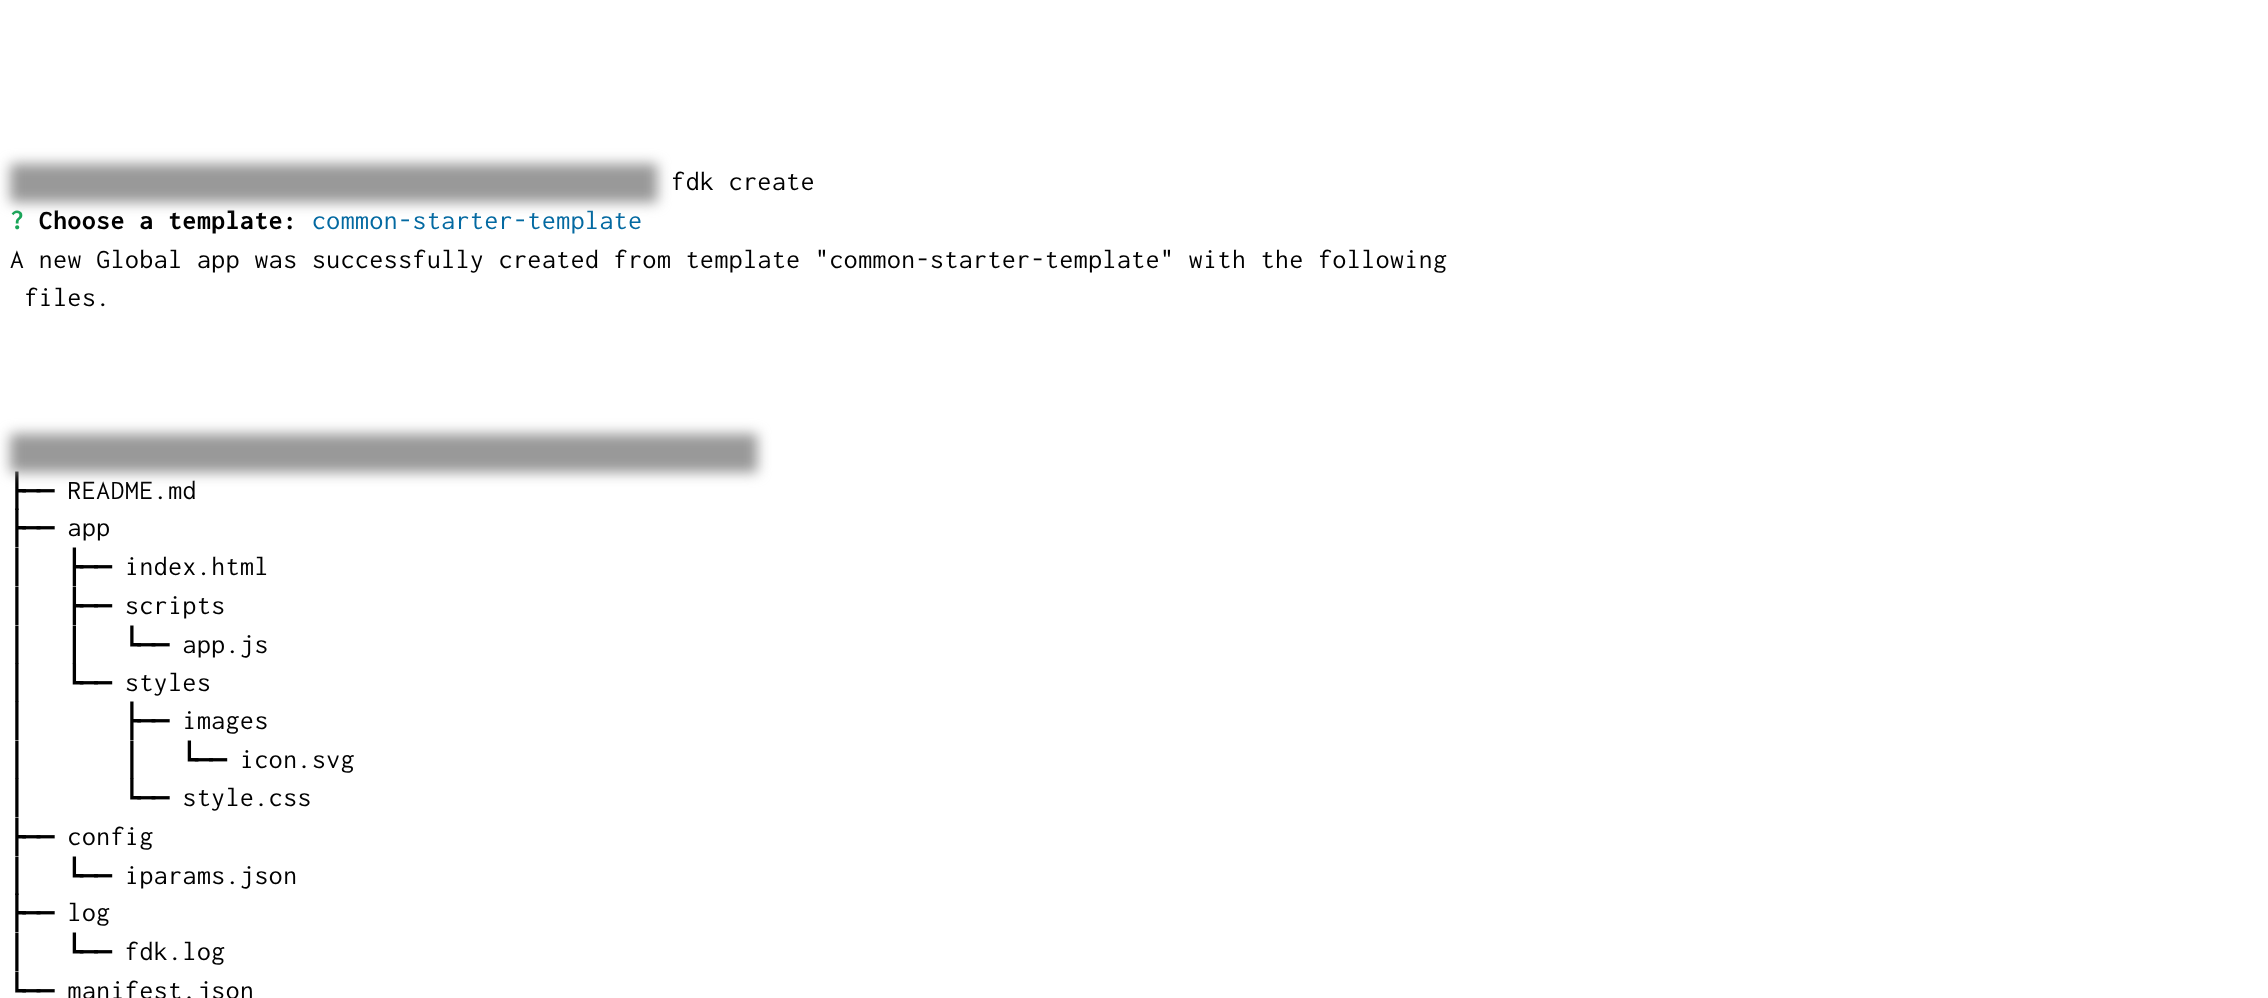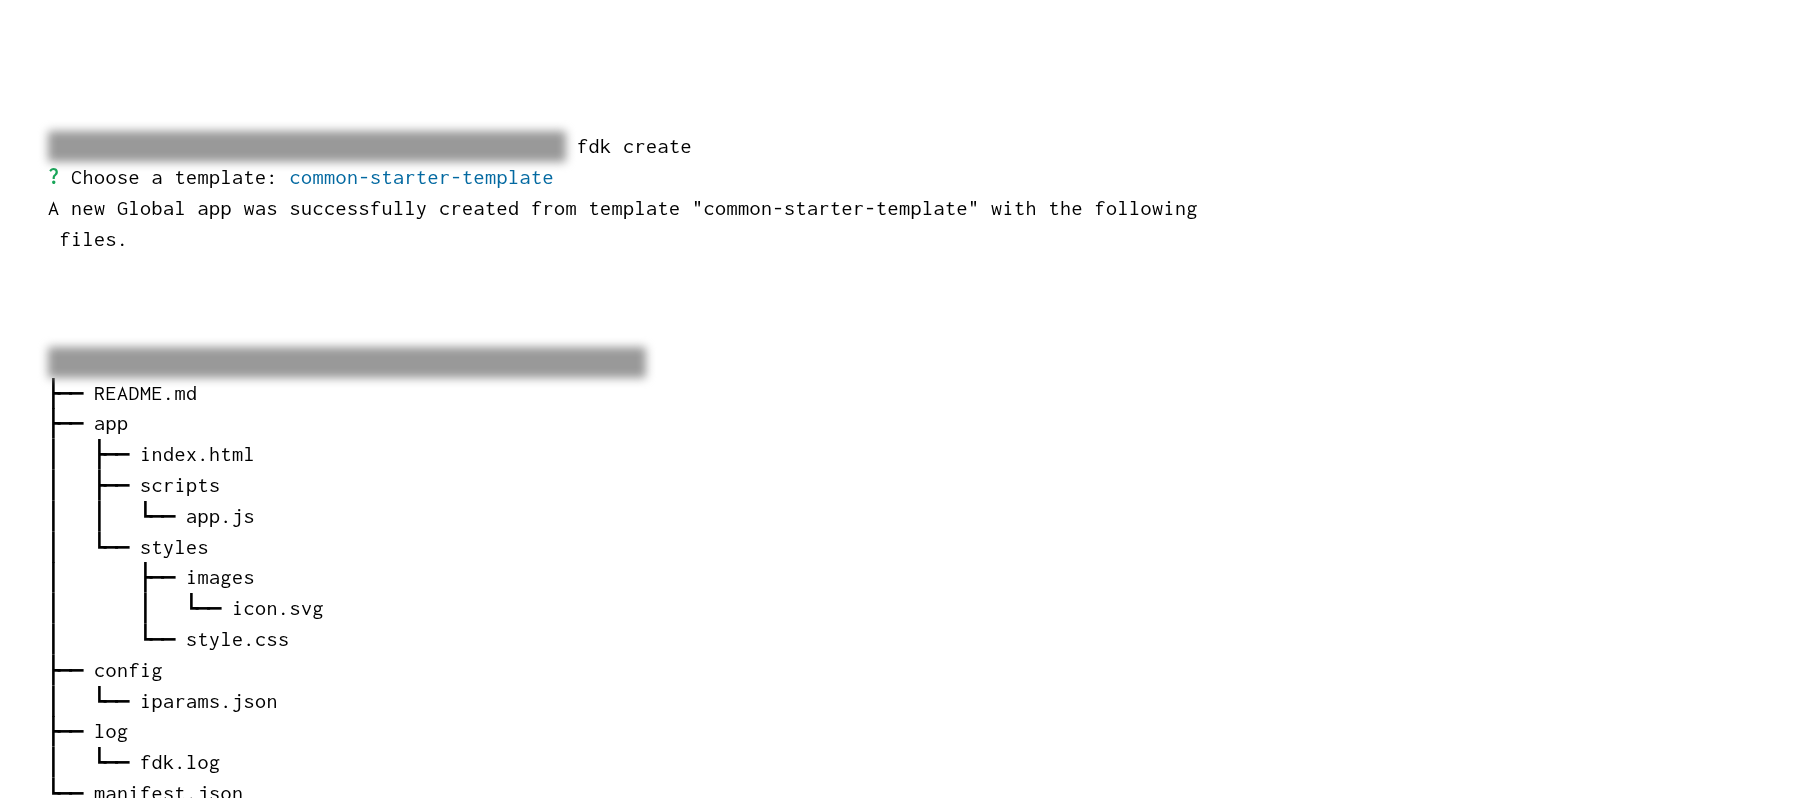--- a/index.html
+++ b/index.html
@@ -15,23 +15,23 @@
     }
     .blurred {
       display: inline-block;
       filter: blur(5px);
       background: #999;
       color: transparent;
       user-select: none;
       border-radius: 2px;
     }
     .prompt-q { color: #18a558; font-weight: bold; }
-    .prompt-label { color: #000; font-weight: normal; }
+    .prompt-label { color: #000; font-weight: bold; }
     .template-name { color: #0369a1; }
-    .line { display: block; margin-left: 40px; }
+    .line { display: block; }
     .wrap { white-space: pre-wrap; word-break: break-word; }
   </style>
 </head>
 <body>
 
 
 
 <span class="line"><span class="blurred">████████████████████████████████████████████ </span> <span>fdk create</span></span><span class="line"><span class="prompt-q">?</span> <span class="prompt-label">Choose a template:</span> <span class="template-name">common-starter-template</span></span><span class="line wrap">A new Global app was successfully created from template "common-starter-template" with the following
  files.</span>
 <span class="line"> </span>

